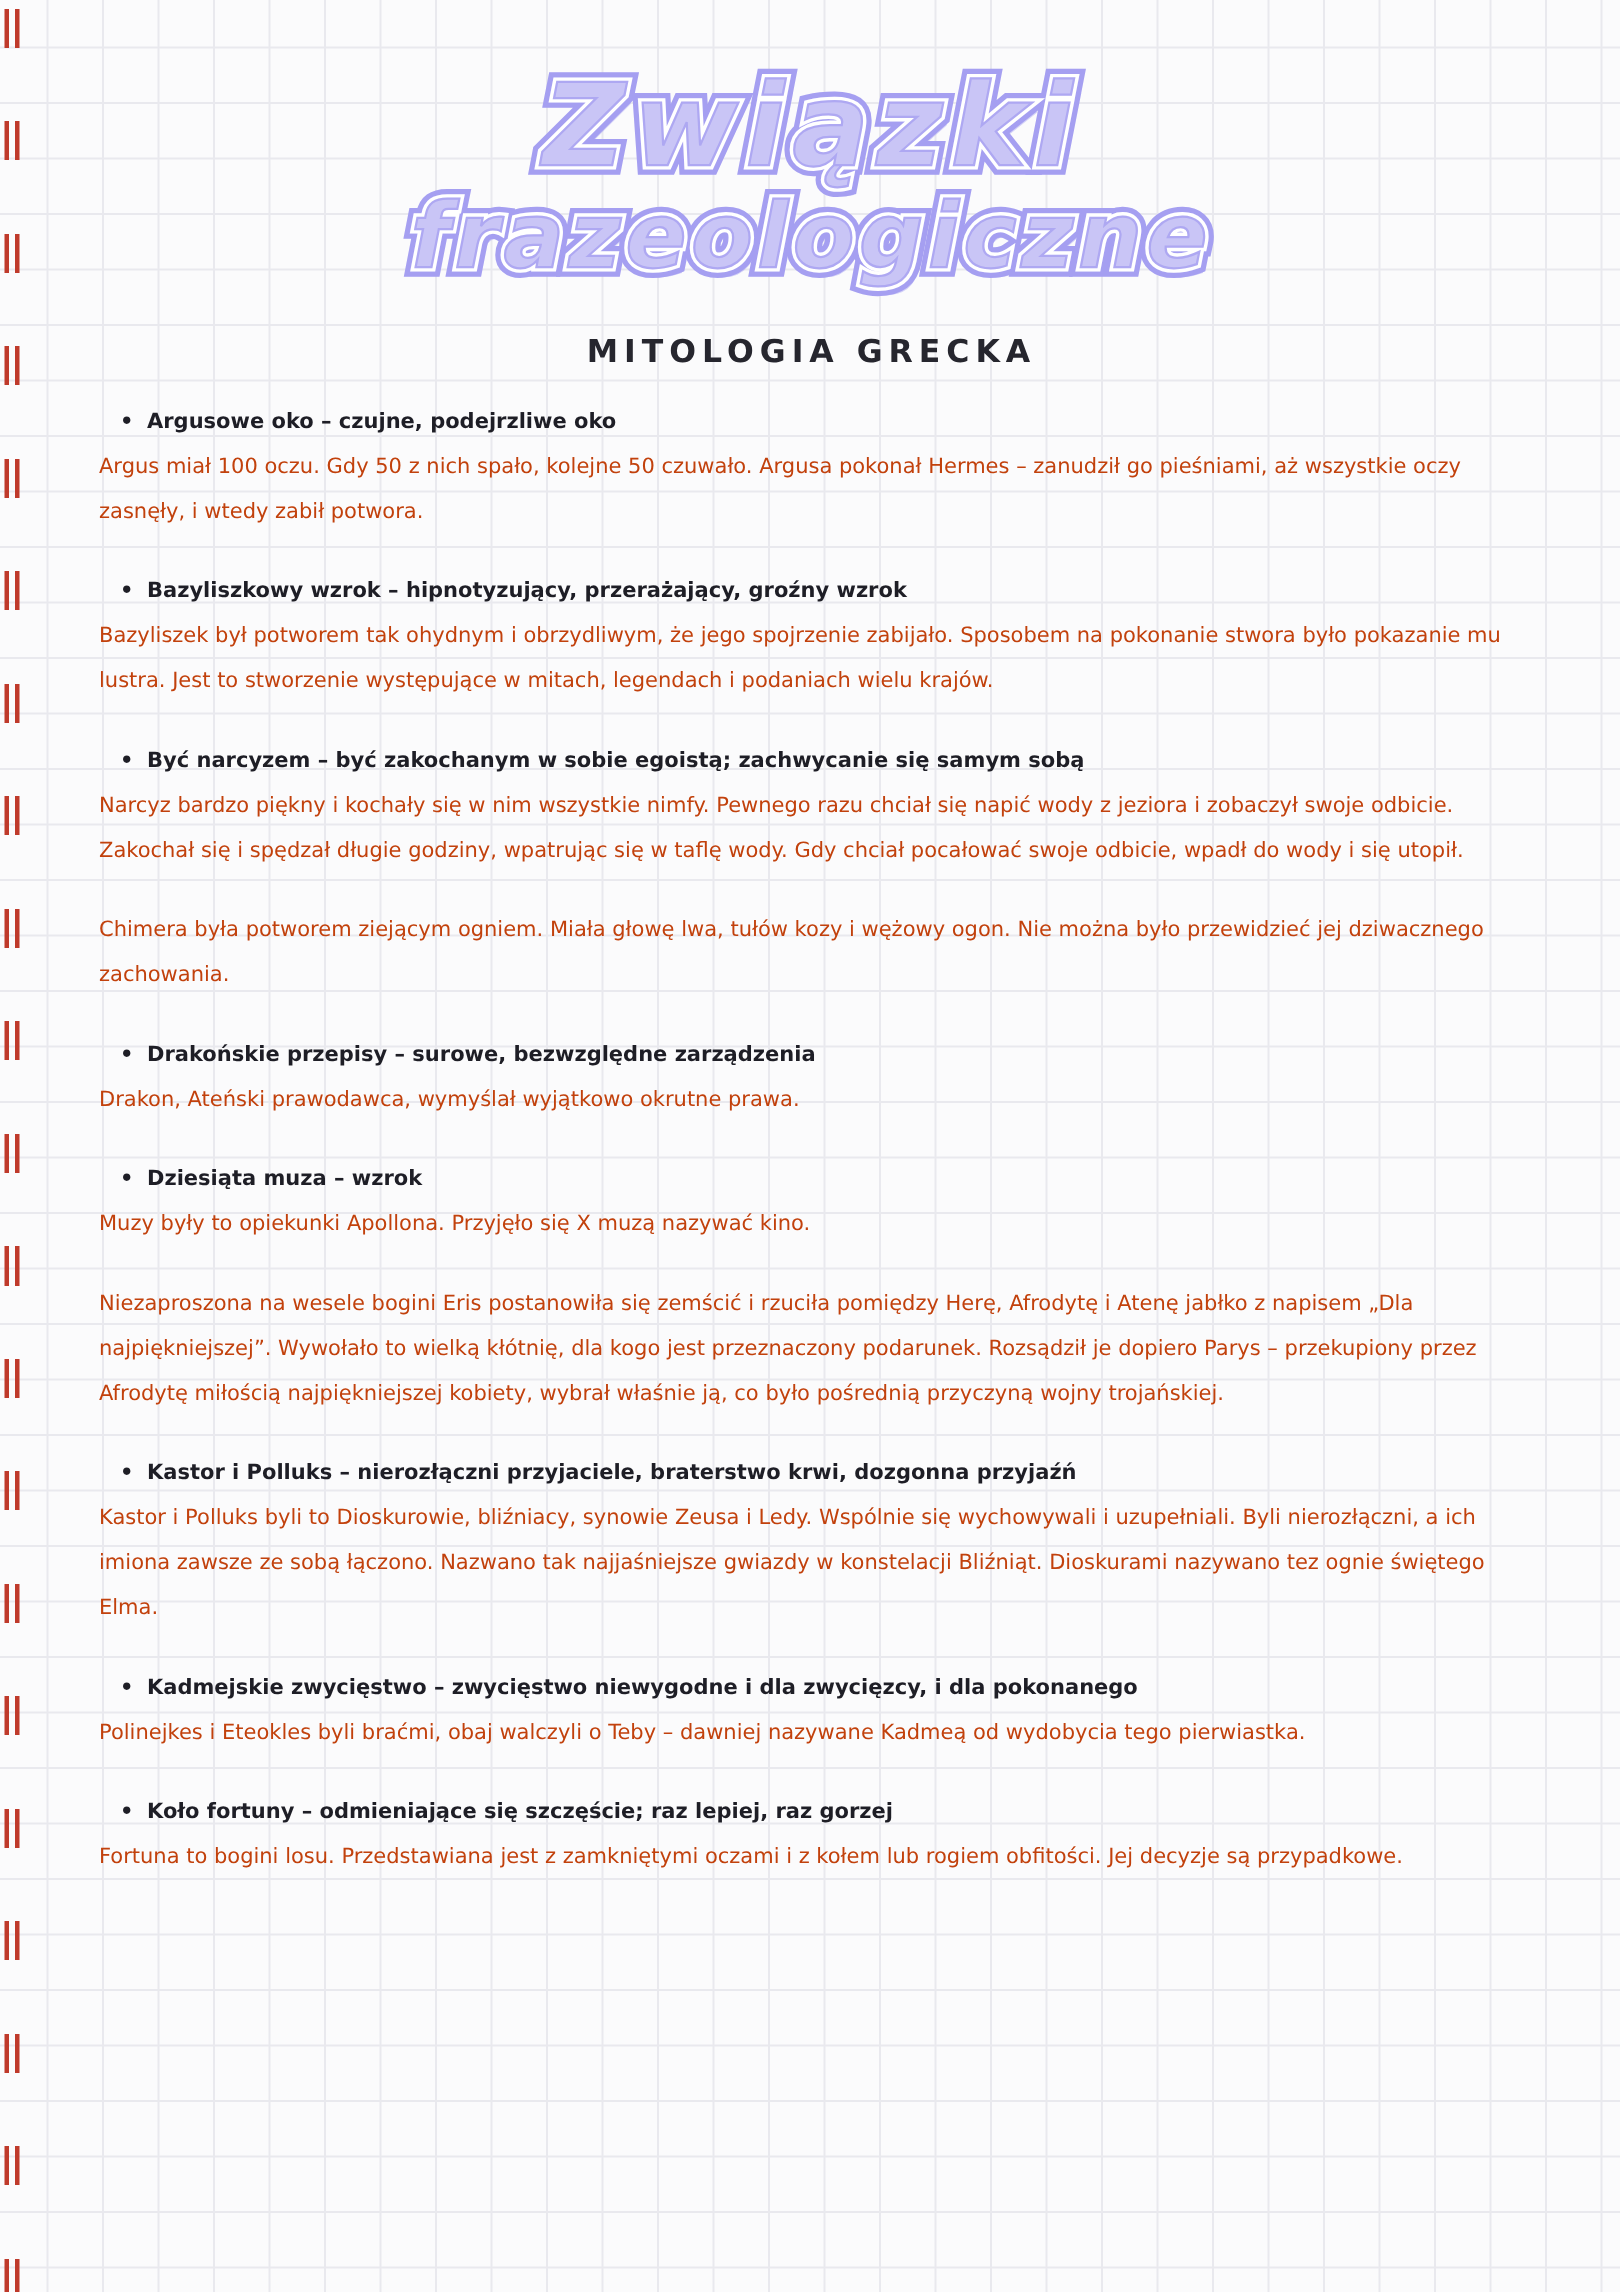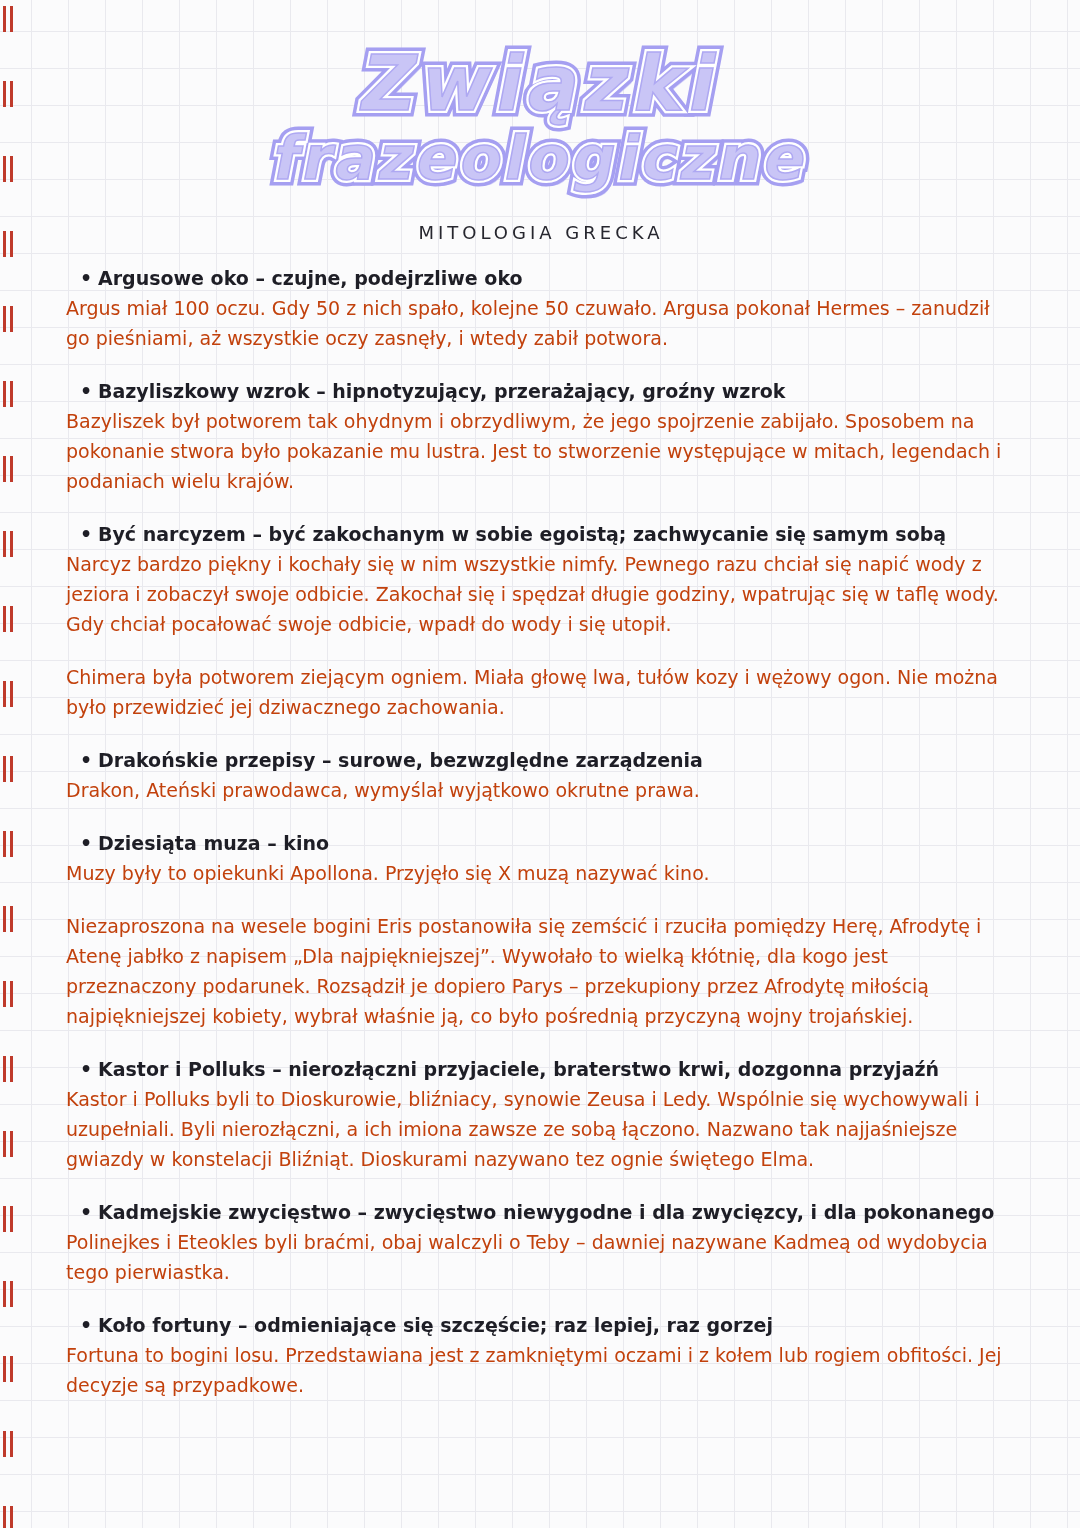--- a/index.html
+++ b/index.html
@@ -52,29 +52,29 @@
     -webkit-text-stroke: 13px #a59ff1;
     color: #a59ff1;
     text-shadow: 4px 6px 0 rgba(165,159,241,0.45);
   }
   .layer-white { -webkit-text-stroke: 6px #ffffff; color: #ffffff; }
   .layer-fill  { color: #c9c5f6; -webkit-text-stroke: 1.5px #aea8f2; }
 
   
   .subtitle {
     text-align: center;
-    font-weight: normal;
-    font-size: 18px;
+    font-weight: bold;
+    font-size: 21px;
     letter-spacing: 4px;
     color: #26262e;
     margin: 10px 0 18px 0;
   }
 
   
-  .entries { font-size: 19px; line-height: 30px; margin-top: 20px; }
+  .entries { font-size: 14px; line-height: 30px; margin-top: 20px; }
   .entry { margin-bottom: 23px; }
   .entry-term {
     font-weight: bold;
     color: #1e1e26;
     padding-left: 32px;
   }
   .bullet { display: inline-block; width: 18px; margin-left: -18px; }
   .entry-body { color: #c2410c; }
 </style>
 </head>
@@ -124,21 +124,21 @@
     <div class="entry">
       <div class="entry-body">Chimera była potworem ziejącym ogniem. Miała głowę lwa, tułów kozy i wężowy ogon. Nie można było przewidzieć jej dziwacznego zachowania.</div>
     </div>
 
     <div class="entry">
       <div class="entry-term"><span class="bullet">•</span><span>Drakońskie przepisy – surowe, bezwzględne zarządzenia</span></div>
       <div class="entry-body">Drakon, Ateński prawodawca, wymyślał wyjątkowo okrutne prawa.</div>
     </div>
 
     <div class="entry">
-      <div class="entry-term"><span class="bullet">•</span><span>Dziesiąta muza – kino</span></div>
+      <div class="entry-term"><span class="bullet">•</span><span>Dziesiąta muza – wzrok</span></div>
       <div class="entry-body">Muzy były to opiekunki Apollona. Przyjęło się X muzą nazywać kino.</div>
     </div>
 
     <div class="entry">
       <div class="entry-body">Niezaproszona na wesele bogini Eris postanowiła się zemścić i rzuciła pomiędzy Herę, Afrodytę i Atenę jabłko z napisem „Dla najpiękniejszej”. Wywołało to wielką kłótnię, dla kogo jest przeznaczony podarunek. Rozsądził je dopiero Parys – przekupiony przez Afrodytę miłością najpiękniejszej kobiety, wybrał właśnie ją, co było pośrednią przyczyną wojny trojańskiej.</div>
     </div>
 
     <div class="entry">
       <div class="entry-term"><span class="bullet">•</span><span>Kastor i Polluks – nierozłączni przyjaciele, braterstwo krwi, dozgonna przyjaźń</span></div>
       <div class="entry-body">Kastor i Polluks byli to Dioskurowie, bliźniacy, synowie Zeusa i Ledy. Wspólnie się wychowywali i uzupełniali. Byli nierozłączni, a ich imiona zawsze ze sobą łączono. Nazwano tak najjaśniejsze gwiazdy w konstelacji Bliźniąt. Dioskurami nazywano tez ognie świętego Elma.</div>

